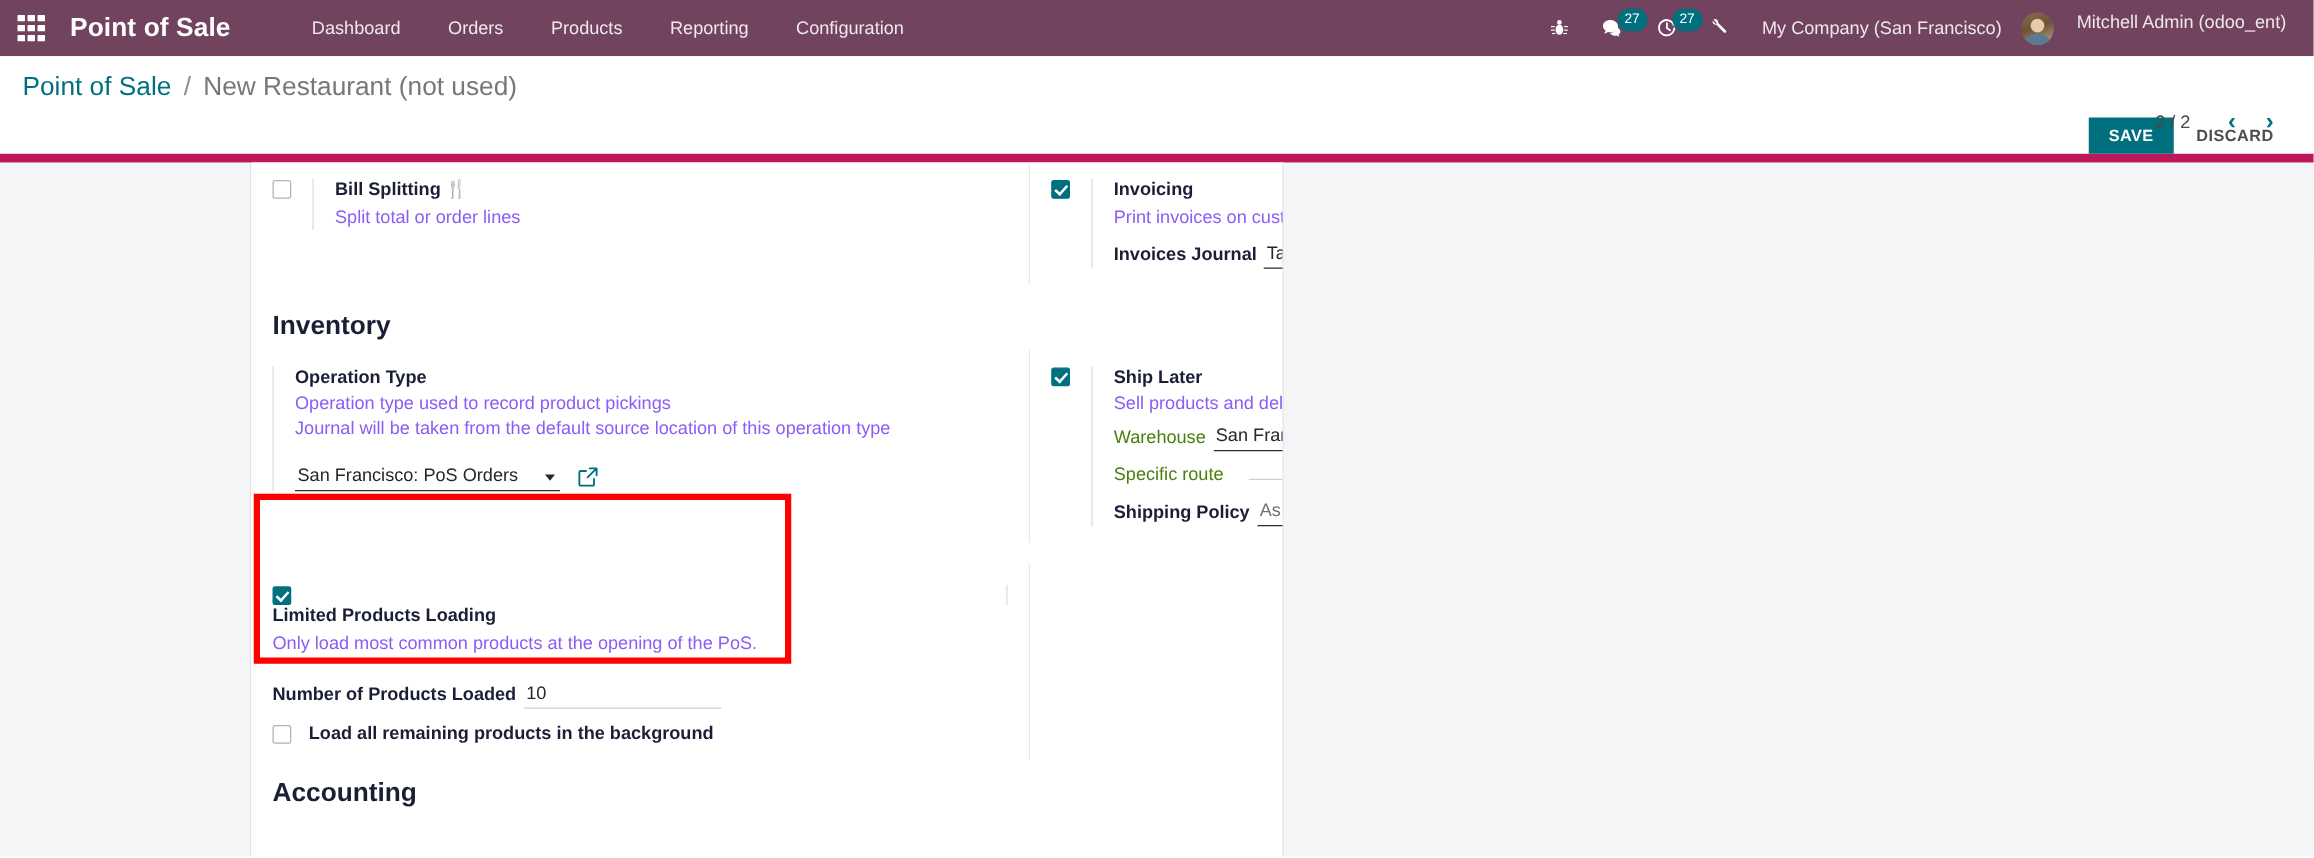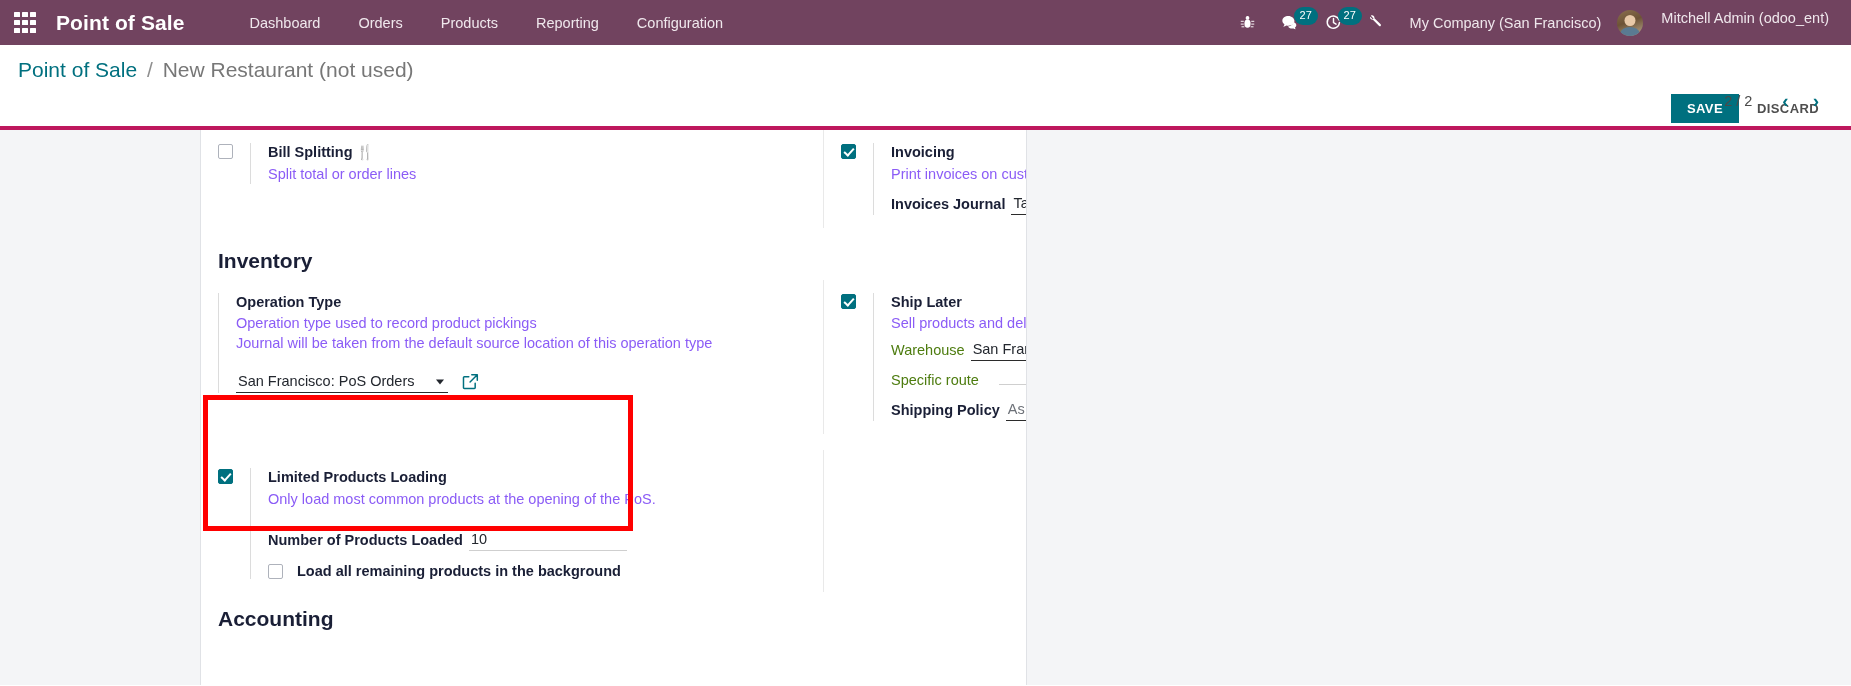--- a/index.html
+++ b/index.html
@@ -128,21 +128,21 @@
     color: #efe7ec;
     white-space: nowrap;
   }
 
   
   .control-panel {
     background: #ffffff;
     padding: 14px 20px 0 18px;
     position: relative;
     height: 85px;
-    border-bottom: 4px solid #be185d;
+    border-bottom: 7px solid #be185d;
   }
   .breadcrumb {
     font-size: 21px;
     line-height: 1;
     margin-bottom: 14px;
     white-space: nowrap;
   }
   .bc-link { color: #00707f; cursor: pointer; }
   .bc-sep { color: #8f8f8f; padding: 0 4px; }
   .bc-current { color: #777777; }
@@ -549,21 +549,21 @@
                   
                 </span>
               </div>
             </div>
           </div>
         </div>
       </div>
 
       <div class="two-col" style="margin-top:16px;">
         <div class="col-left">
-          <div class="setting-block" style="padding-top:18px;">
+          <div class="setting-block" style="padding-top:18px;flex-direction:column;">
             <div class="cb-wrap">
               <span class="cbox checked"></span>
             </div>
             <div class="setting-body">
               <div class="setting-title">Limited Products Loading</div>
               <div class="setting-desc">Only load most common products at the opening of the PoS.</div>
 
               <div class="field-row" style="margin-top:20px;">
                 <span class="field-label bold nowrap">Number of Products Loaded</span>
                 <span class="fld empty" style="display:inline-block;min-width:158px;color:#23272e;border-bottom-color:#cfcfcf;">10</span>

